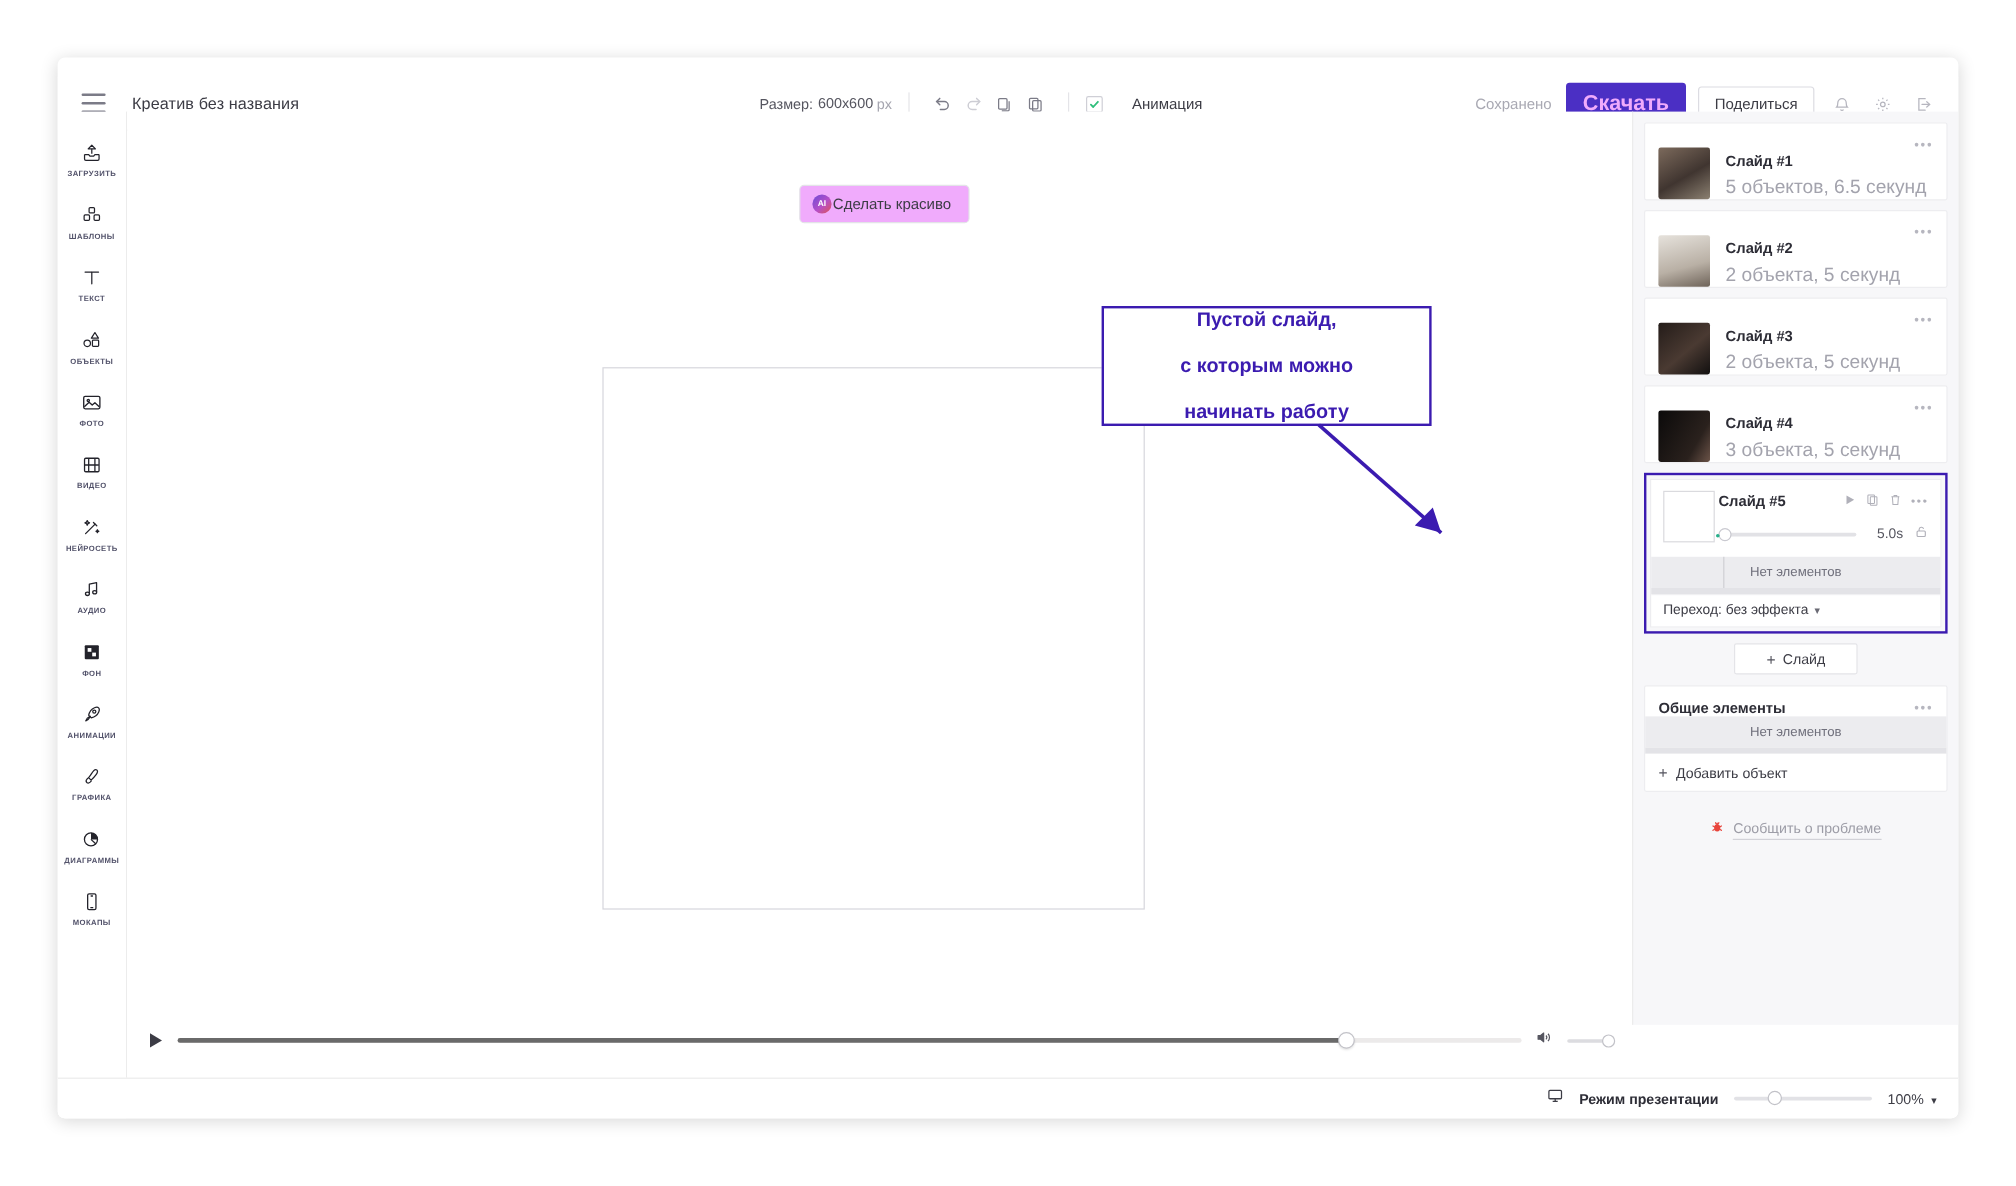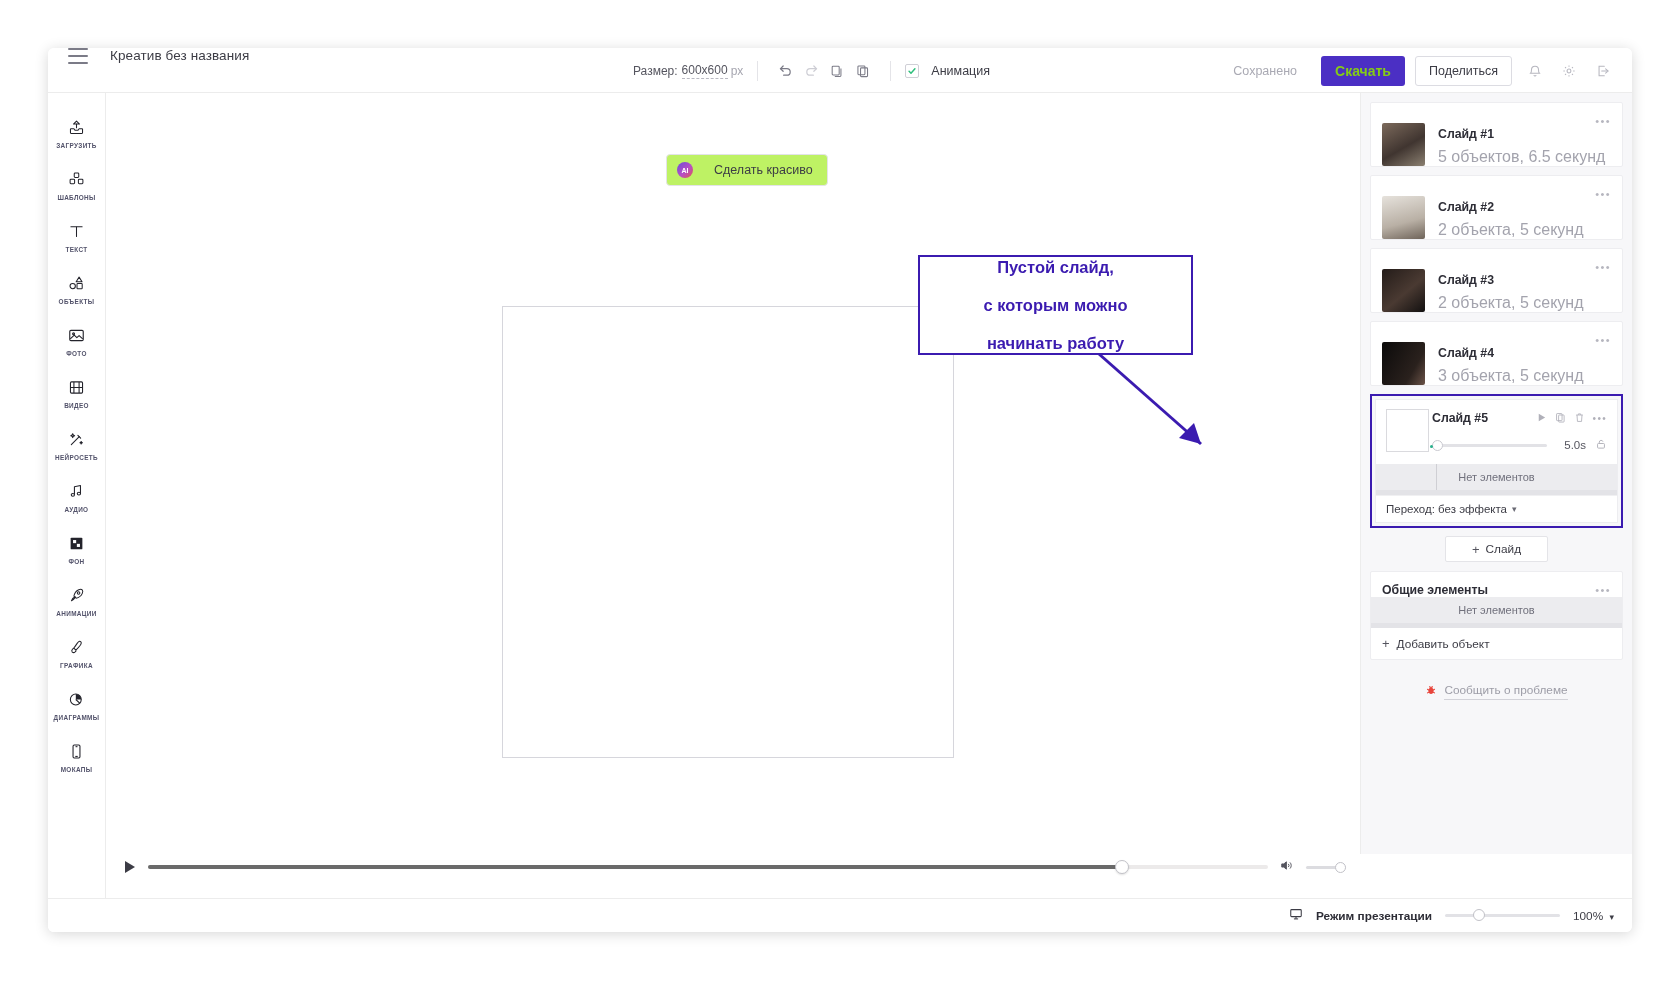--- a/index.html
+++ b/index.html
@@ -16,69 +16,69 @@
     position: absolute; left: 48px; top: 48px;
     width: 1584px; height: 884px;
     background: #fff;
     border-radius: 6px;
     box-shadow: 0 2px 14px rgba(0,0,0,.16);
     overflow: hidden;
   }
 
   
   .header {
-    position: absolute; left: 0; top: 0; width: 100%; height: 45px;
+    position: absolute; left: 0; top: 16px; width: 100%; height: 45px;
     background: #fff; border-bottom: 1px solid #ececec;
-    display: flex; 
+    display: flex; align-items: center;
   }
   .burger { margin-left: 20px; width: 20px; height: 16px; display: flex;
     flex-direction: column; justify-content: space-between; cursor: pointer; }
   .burger span { display: block; height: 2px; background: #7b7b87; border-radius: 1px; }
   .doc-title { margin-left: 22px; font-size: 13.5px; color: #3c3c45; letter-spacing: .1px; }
 
   .hdr-center { position: absolute; left: 585px; top: 0; height: 45px;
     display: flex; align-items: center; gap: 0; }
   .size-label { font-size: 12px; color: #55555f; }
   .size-val { font-size: 12px; color: #55555f; margin-left: 4px;
     border-bottom: 1px dashed #b9b9c2; padding-bottom: 1px; }
   .size-unit { font-size: 12px; color: #a6a6b0; margin-left: 3px; }
   .vsep { width: 1px; height: 20px; background: #e4e4e8; margin: 0 14px; }
   .icon-btn { width: 26px; height: 26px; display: flex; align-items: center;
     justify-content: center; cursor: pointer; }
-  .chk-wrap { display: flex; align-items: center; gap: 12px; cursor: pointer; }
+  .chk-wrap { display: flex; align-items: center; gap: 24px; cursor: pointer; }
   .chk { width: 14px; height: 14px; border: 1px solid #cfcfd6; border-radius: 2px;
     background:#fff; display:flex; align-items:center; justify-content:center; }
   .chk-label { font-size: 12.5px; color: #3c3c45; }
 
   .hdr-right { position: absolute; right: 18px; top: 0; height: 45px;
     display: flex; align-items: center; gap: 10px; }
   .saved-txt { font-size: 12.5px; color: #a9a9b3; margin-right: 2px; }
-  .btn-primary { background: #4b2fc4; color: #84cc16; font-size: 14px; font-weight: 700;
-    border: none; border-radius: 3px; padding: 7px 14px; cursor: pointer; margin-left: 12px; }
+  .btn-primary { background: #4b2fc4; color: #f0abfc; font-size: 18px; font-weight: 700;
+    border: none; border-radius: 3px; padding: 7px 14px; cursor: pointer; }
   .btn-ghost { background: #fff; color: #3c3c45; font-size: 12.5px;
     border: 1px solid #dcdce2; border-radius: 3px; padding: 7px 13px; cursor: pointer; }
   .hdr-ico { width: 22px; height: 22px; display: flex; align-items: center;
     justify-content: center; cursor: pointer; margin-left: 2px; }
 
   
   .rail {
     position: absolute; left: 0; top: 45px; width: 58px; bottom: 0;
     background: #fff; border-right: 1px solid #ececec;
     padding-top: 14px; overflow: hidden;
   }
   .rail-item { width: 100%; height: 52px; display: flex; flex-direction: column;
     align-items: center; justify-content: center; gap: 4px; cursor: pointer; }
   .rail-ico { height: 21px; display: flex; align-items: center; justify-content: center; }
   .rail-lbl { font-size: 6.4px; letter-spacing: .35px; color: #52526a; font-weight: 600; }
 
   
   .stage { position: absolute; left: 58px; top: 45px; right: 272px; bottom: 78px;
     background: #fff; }
   .ai-btn { position: absolute; left: 560px; top: 61px; display: flex;
-    align-items: center; gap: 21px; background: #bef264; border: 1px solid #e3e3e8;
+    align-items: center; gap: 1px; background: #f0abfc; border: 1px solid #e3e3e8;
     border-radius: 4px; padding: 7px 14px 7px 10px; cursor: pointer; }
   .ai-dot { width: 16px; height: 16px; border-radius: 50%;
     background: linear-gradient(135deg,#6c4bd8 0%,#b74fc7 55%,#e0564f 100%);
     display: flex; align-items: center; justify-content: center;
     color: #fff; font-size: 7px; font-weight: 700; }
   .ai-txt { font-size: 12.5px; color: #3c3c45; }
 
   .canvas { position: absolute; left: 396px; top: 213px; width: 452px; height: 452px;
     background: #fff; border: 1px solid #d6d6dc; }
 

